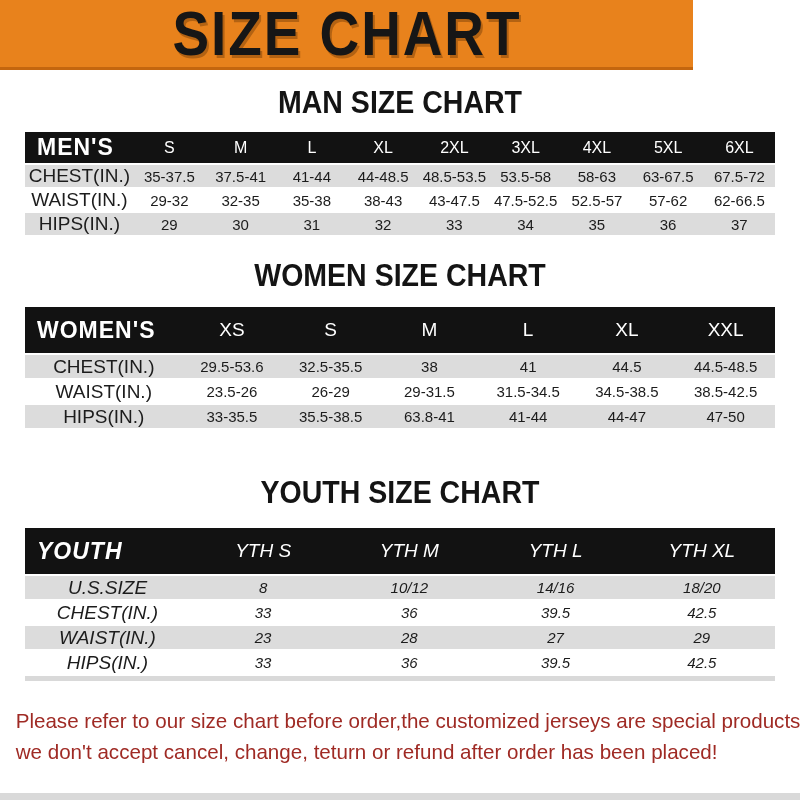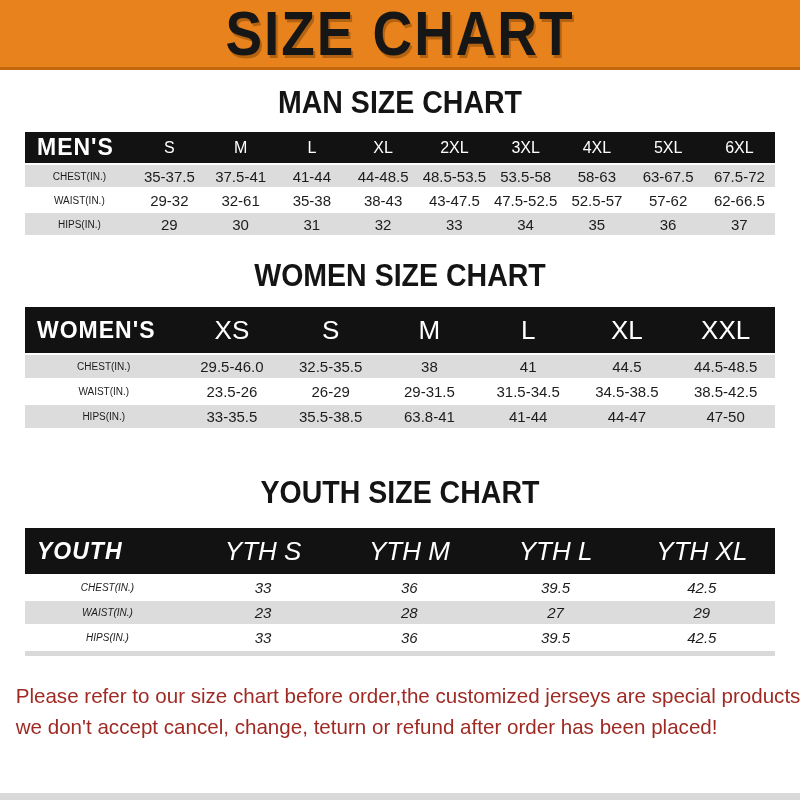--- a/index.html
+++ b/index.html
@@ -5,21 +5,21 @@
   * { margin: 0; padding: 0; box-sizing: border-box; }
   html, body {
     width: 800px; height: 800px;
     background: #ffffff;
     font-family: "Liberation Sans", sans-serif;
     overflow: hidden;
     position: relative;
   }
   
   .banner {
-    width: 800px; height: 70px;
+    width: 693px; height: 70px;
     background: #e8821c;
     border-bottom: 3px solid #c4660e;
     display: flex; align-items: center; justify-content: center;
   }
   .banner h1 {
     font-size: 56px; font-weight: bold;
     letter-spacing: 2px;
     color: #161616;
     transform: scale(0.98, 1.12);
     text-shadow: 2px 2px 0 rgba(80, 40, 0, 0.35);
@@ -57,34 +57,34 @@
   table.size-table thead th.bar-label {
     font-weight: bold;
     text-align: left;
     padding-left: 12px;
     font-size: 23px;
     letter-spacing: 1px;
   }
   .sec-men   thead tr { height: 33px; }
   .sec-women thead tr, .sec-youth thead tr { height: 48px; }
   .sec-men   thead th { font-size: 16px; }
-  .sec-women thead th, .sec-youth thead th { font-size: 26px; }
+  .sec-women thead th, .sec-youth thead th { font-size: 19px; }
   .sec-men thead th.bar-label { font-size: 21px; }
 
   table.size-table tbody td {
     text-align: center;
     color: #1c1c1c;
     font-size: 15px;
     border-bottom: 2px solid #ffffff;
     white-space: nowrap;
   }
   .sec-men   tbody td { height: 24px; }
   .sec-women tbody td, .sec-youth tbody td { height: 25px; }
   table.size-table tbody tr.shade td { background: #dcdcdc; }
-  table.size-table tbody td.row-label { font-size: 10px; margin-left: 40px; }
+  table.size-table tbody td.row-label { font-size: 19px; margin-left: 40px; }
   .sec-youth table.size-table { border-bottom: 5px solid #d9d9d9; font-style: italic; }
 
   
   .sec-men   col.c-label { width: 14.5%; } .sec-men   col.c-size { width: 9.5%; }
   .sec-women col.c-label { width: 21%;   } .sec-women col.c-size { width: 13.16%; }
   .sec-youth col.c-label { width: 22%;   } .sec-youth col.c-size { width: 19.5%; }
 
   
   .order-note {
     margin-top: 24px;
@@ -149,21 +149,21 @@
             <td>44-48.5</td>
             <td>48.5-53.5</td>
             <td>53.5-58</td>
             <td>58-63</td>
             <td>63-67.5</td>
             <td>67.5-72</td>
           </tr>
           <tr class="">
             <td class="row-label">WAIST(IN.)</td>
             <td>29-32</td>
-            <td>32-61</td>
+            <td>32-35</td>
             <td>35-38</td>
             <td>38-43</td>
             <td>43-47.5</td>
             <td>47.5-52.5</td>
             <td>52.5-57</td>
             <td>57-62</td>
             <td>62-66.5</td>
           </tr>
           <tr class="shade">
             <td class="row-label">HIPS(IN.)</td>
@@ -199,21 +199,21 @@
             <th>S</th>
             <th>M</th>
             <th>L</th>
             <th>XL</th>
             <th>XXL</th>
           </tr>
         </thead>
         <tbody>
           <tr class="shade">
             <td class="row-label">CHEST(IN.)</td>
-            <td>29.5-46.0</td>
+            <td>29.5-53.6</td>
             <td>32.5-35.5</td>
             <td>38</td>
             <td>41</td>
             <td>44.5</td>
             <td>44.5-48.5</td>
           </tr>
           <tr class="">
             <td class="row-label">WAIST(IN.)</td>
             <td>23.5-26</td>
             <td>26-29</td>
@@ -247,20 +247,27 @@
         <thead>
           <tr>
             <th class="bar-label">YOUTH</th>
             <th>YTH S</th>
             <th>YTH M</th>
             <th>YTH L</th>
             <th>YTH XL</th>
           </tr>
         </thead>
         <tbody>
+          <tr class="shade">
+            <td class="row-label">U.S.SIZE</td>
+            <td>8</td>
+            <td>10/12</td>
+            <td>14/16</td>
+            <td>18/20</td>
+          </tr>
           <tr class="">
             <td class="row-label">CHEST(IN.)</td>
             <td>33</td>
             <td>36</td>
             <td>39.5</td>
             <td>42.5</td>
           </tr>
           <tr class="shade">
             <td class="row-label">WAIST(IN.)</td>
             <td>23</td>

